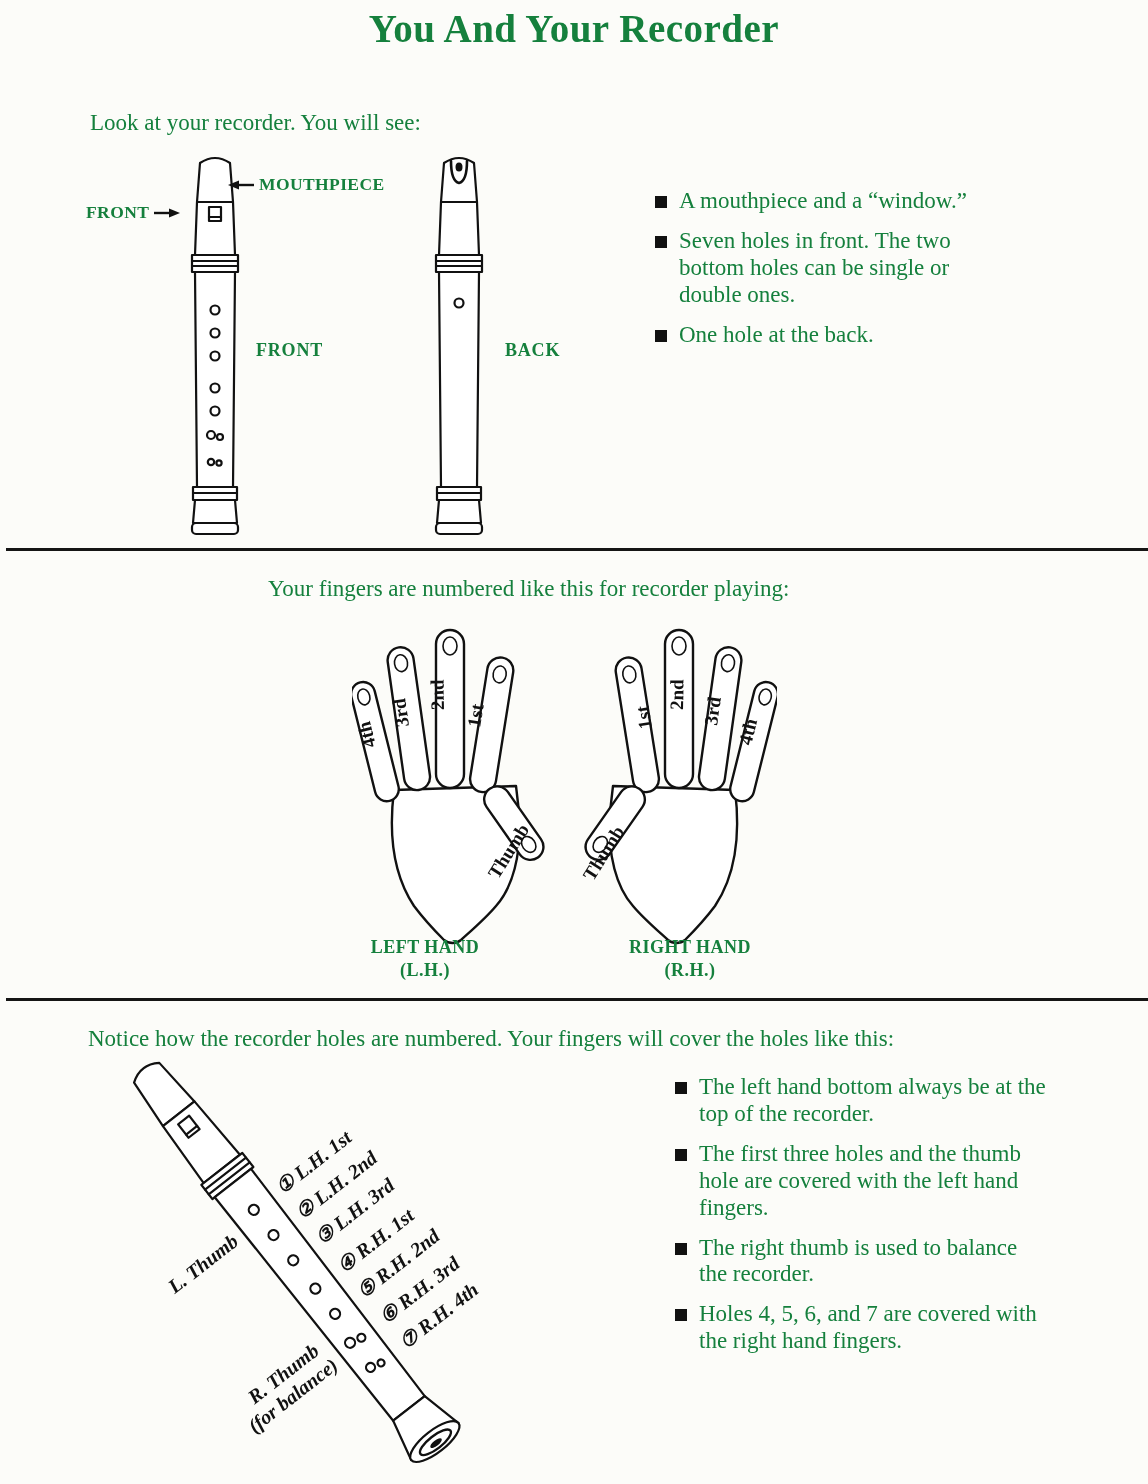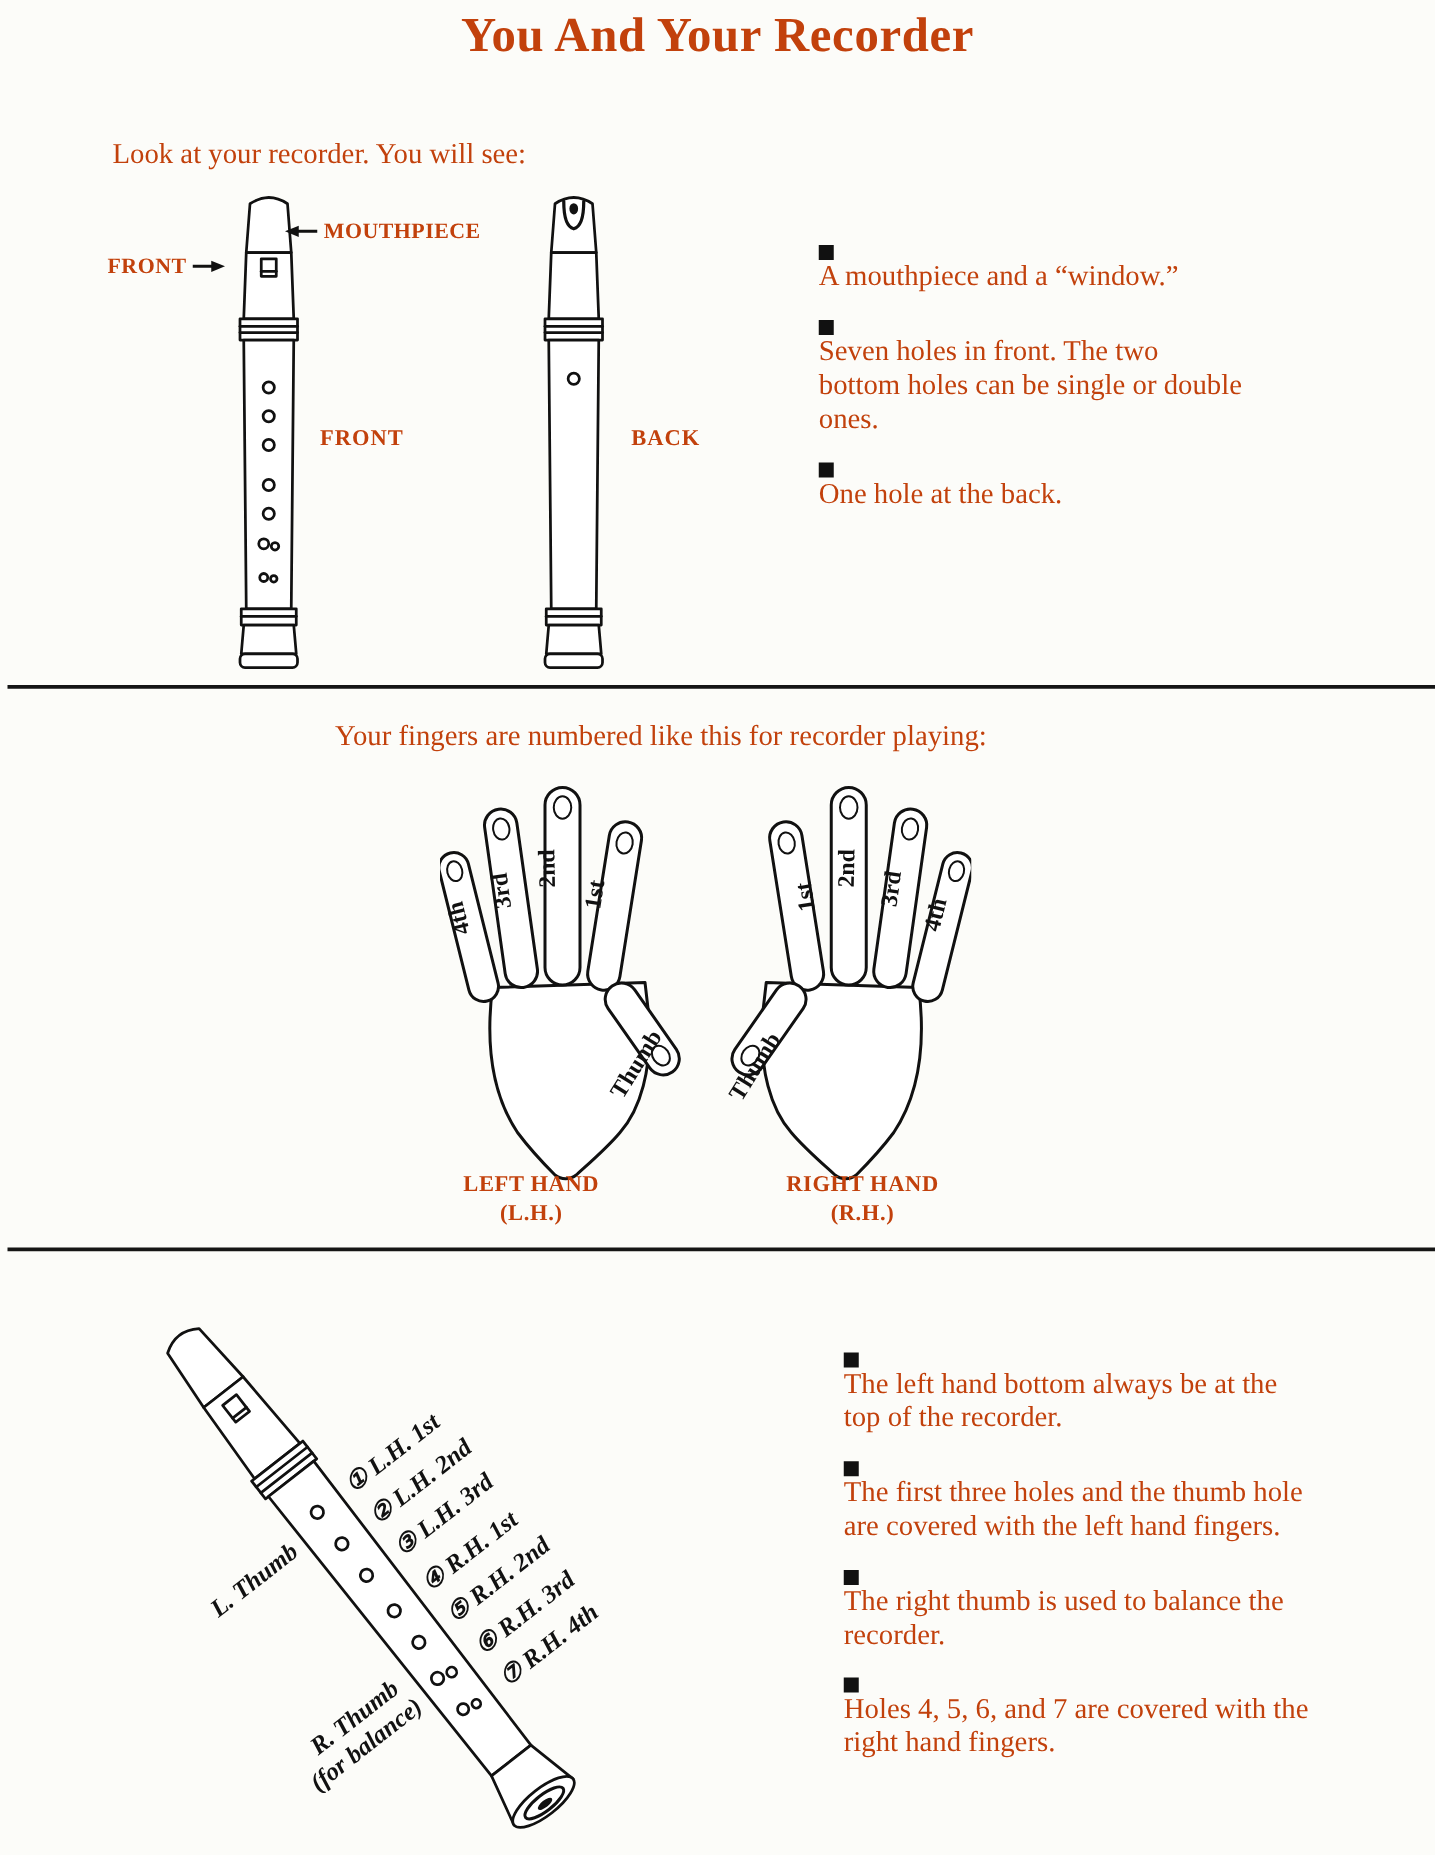--- a/index.html
+++ b/index.html
@@ -1,19 +1,19 @@
 <!DOCTYPE html>
 <html><head>
 <meta charset="utf-8">
 <style>
   * { margin:0; padding:0; box-sizing:border-box; }
   html,body { background:#e9e9e6; }
   .page {
     position:relative; width:1148px; height:1484px; margin:0 auto;
-    background:#fcfcf9; color:#c2410c;
+    background:#fcfcf9; color:#15803d;
     font-family:"Liberation Serif", serif; overflow:hidden;
   }
   .title {
     position:absolute; top:6px; left:0; width:100%; text-align:center;
     font-size:39px; font-weight:bold; letter-spacing:.5px;
   }
   .intro { position:absolute; font-size:23px; white-space:nowrap; }
   .intro1 { left:90px; top:110px; }
   .intro2 { left:268px; top:576px;text-align:right; }
   .intro3 { left:88px; top:1026px; }
@@ -25,21 +25,21 @@
     font-weight:bold; font-size:17.5px; letter-spacing:.4px; white-space:nowrap;
   }
   .callout-mouthpiece { left:228px; top:174px; }
   .callout-window { left:86px; top:202px; }
   .view-label { position:absolute; font-weight:bold; font-size:18px; letter-spacing:.8px; }
   .front-label { left:256px; top:340px; }
   .back-label  { left:505px; top:340px; }
   .bullets { position:absolute; display:flex; flex-direction:column; gap:13px; }
   .bullets1 { left:655px; top:188px; width:340px; }
   .bullets3 { left:675px; top:1074px; width:372px; }
-  .bullet-item { display:flex;flex-direction:column; }
+  .bullet-item { display:flex; }
   .bullet-sq { width:12px; height:12px; background:#111; margin:8px 12px 0 0; flex:none; }
   .bullet-text { font-size:23px; line-height:1.17; }
   .abs { position:absolute; }
   .svg-front { left:186px; top:156px; }
   .svg-back  { left:430px; top:156px; }
   .svg-lhand { left:352px; top:614px; }
   .svg-rhand { left:577px; top:614px; }
   .svg-diag  { left:85px;  top:1054px; }
   .hand-caption {
     position:absolute; width:230px; text-align:center;
@@ -188,20 +188,21 @@
     <div>LEFT HAND</div>
     <div>(L.H.)</div>
   </div>
   <div class="hand-caption cap-right">
     <div>RIGHT HAND</div>
     <div>(R.H.)</div>
   </div>
 
   <div class="rule rule2"></div>
 
+  <div class="intro intro3">Notice how the recorder holes are numbered. Your fingers will cover the holes like this:</div>
 
   <svg class="abs svg-diag" width="600" height="428" viewBox="0 0 600 428">
     <g transform="translate(58,14) rotate(-38)">
       <g class="draw">
         <path d="M-16,6 Q0,-5 16,6 L20,58 L-20,58 Z"></path>
         <path d="M-20,58 L-23,128 L23,128 L20,58 Z"></path>
         <rect x="-7" y="66" width="14" height="17"></rect>
         <line x1="-7" y1="79" x2="7" y2="79"></line>
         <rect x="-26" y="128" width="52" height="18"></rect>
         <line x1="-26" y1="134" x2="26" y2="134"></line>

